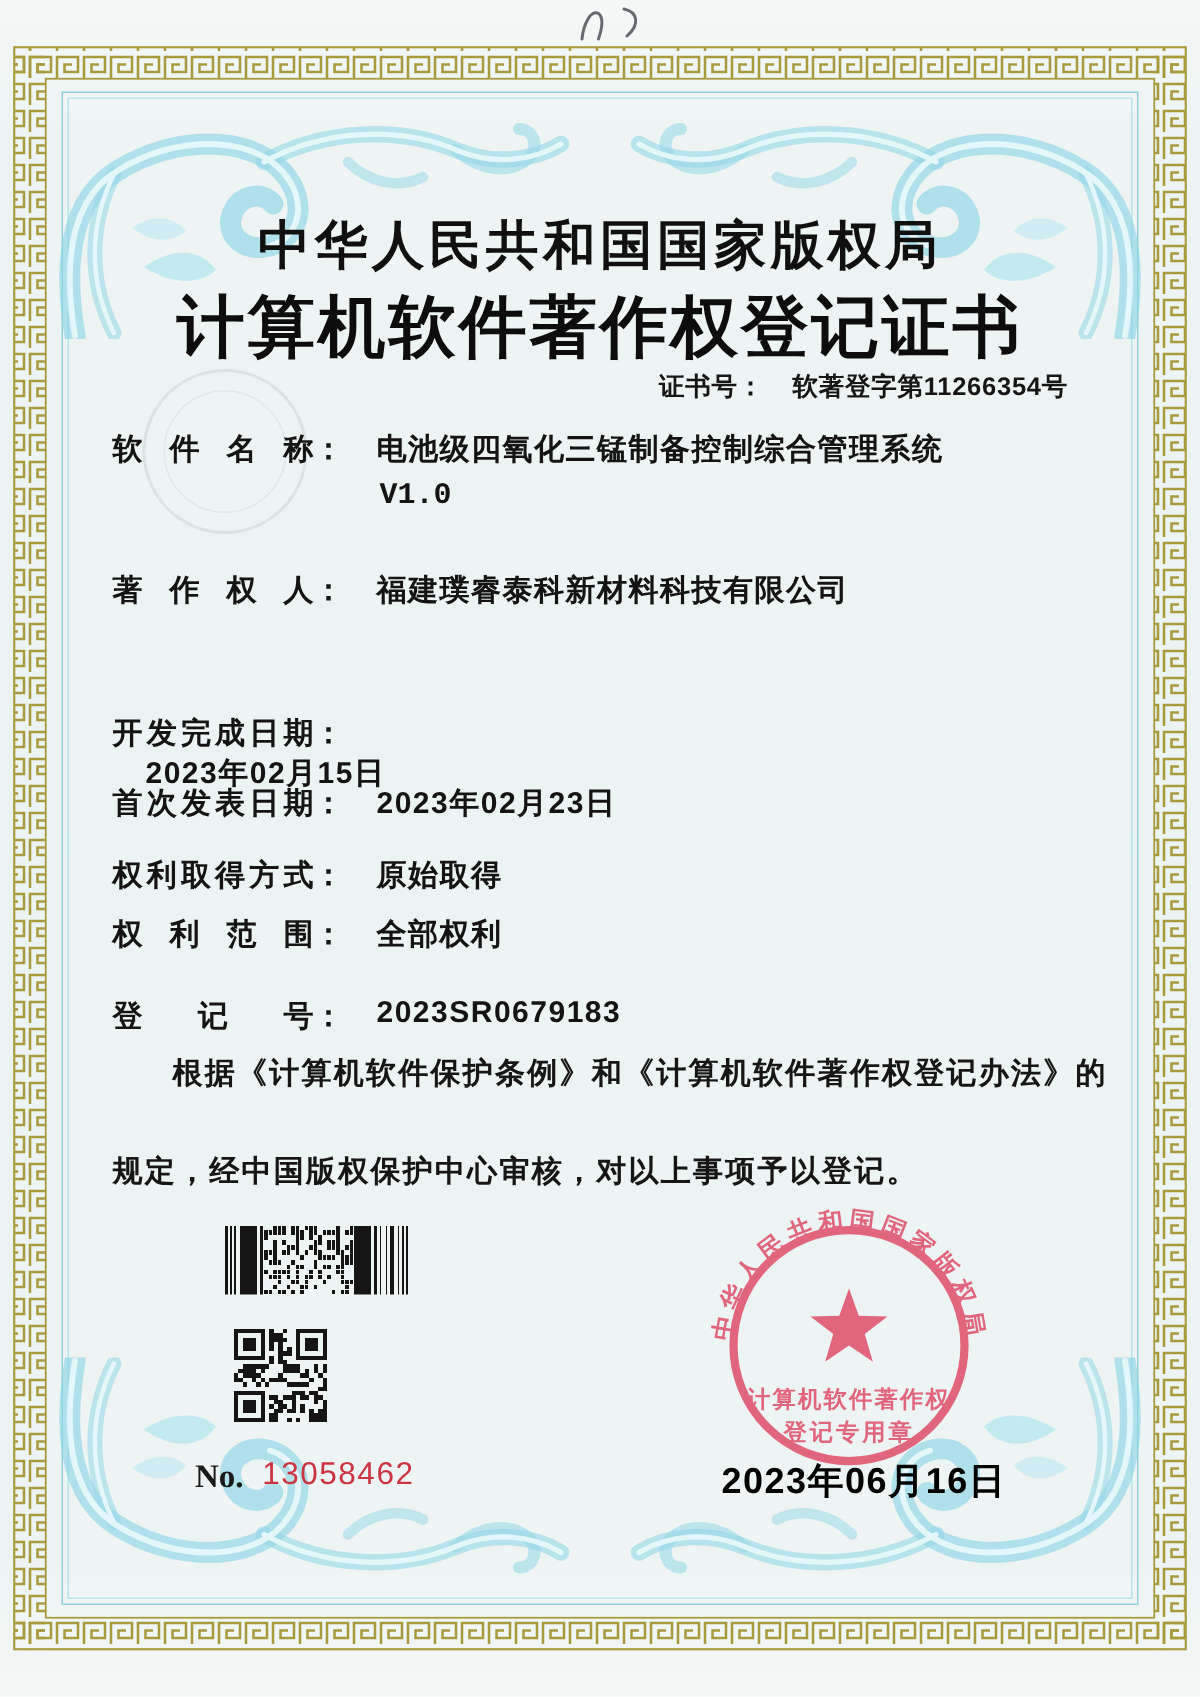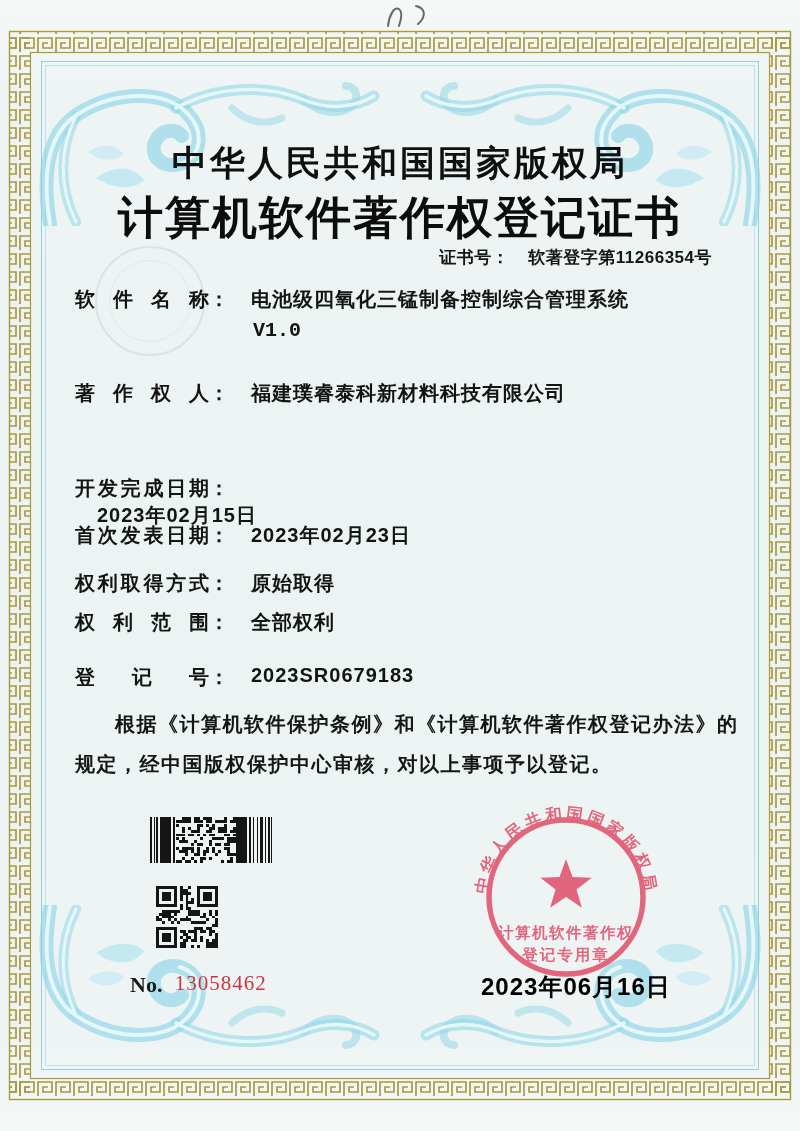--- a/index.html
+++ b/index.html
@@ -33,28 +33,28 @@
   .field-row{position:absolute;left:75px;display:flex;align-items:flex-start;}
   .flabel{font-size:20px;font-weight:700;white-space:nowrap;}
   .flabel-inner{display:inline-block;width:134px;text-align:justify;text-align-last:justify;text-justify:inter-character;}
   .fcolon{display:inline-block;}
   .fvalue{font-size:20px;font-weight:700;margin-left:22px;letter-spacing:1px;white-space:nowrap;}
   .fvalue-line2{position:absolute;left:253px;top:319px;font-size:20px;font-weight:700;
     font-family:"Liberation Mono","DejaVu Sans Mono",monospace;}
   .row-0{top:286px;} .row-1{top:380px;} .row-2{top:475px;flex-direction:column;} .row-3{top:522px;}
   .row-4{top:570px;} .row-5{top:609px;justify-content:flex-end;} .row-6{top:664px;}
   
-  .statement{position:absolute;left:75px;top:704px;width:668px;font-size:20px;font-weight:600;
-    line-height:40px;letter-spacing:1.5px;text-indent:2em;color:#161616;}
+  .statement{position:absolute;left:75px;top:684px;width:668px;font-size:20px;font-weight:600;
+    line-height:65px;letter-spacing:1.5px;text-indent:2em;color:#161616;}
   
   .barcode{position:absolute;left:150px;top:817px;}
   .qrcode{position:absolute;left:156px;top:886px;}
   .no-line{position:absolute;left:130px;top:971px;white-space:nowrap;}
   .no-label{font-family:"Liberation Serif","DejaVu Serif",serif;font-size:22px;font-weight:600;color:#1a1a1a;vertical-align:baseline;margin-top:12px;}
-  .no-value{font-family:Liberation Serif, serif;font-size:21px;color:#cc3540;
+  .no-value{font-family:Liberation Sans, sans-serif;font-size:21px;color:#cc3540;
     letter-spacing:1px;margin-left:8px;vertical-align:2px;}
   .seal{position:absolute;left:456px;top:787px;width:220px;height:220px;}
   .issue-date{position:absolute;left:481px;top:971px;font-size:24px;font-weight:700;letter-spacing:1px;color:#000000;}
 </style>
 </head>
 <body>
 
 <svg class="gk-border" xmlns="http://www.w3.org/2000/svg">
   <defs>
     <pattern id="gk" width="18" height="18" patternUnits="userSpaceOnUse">

